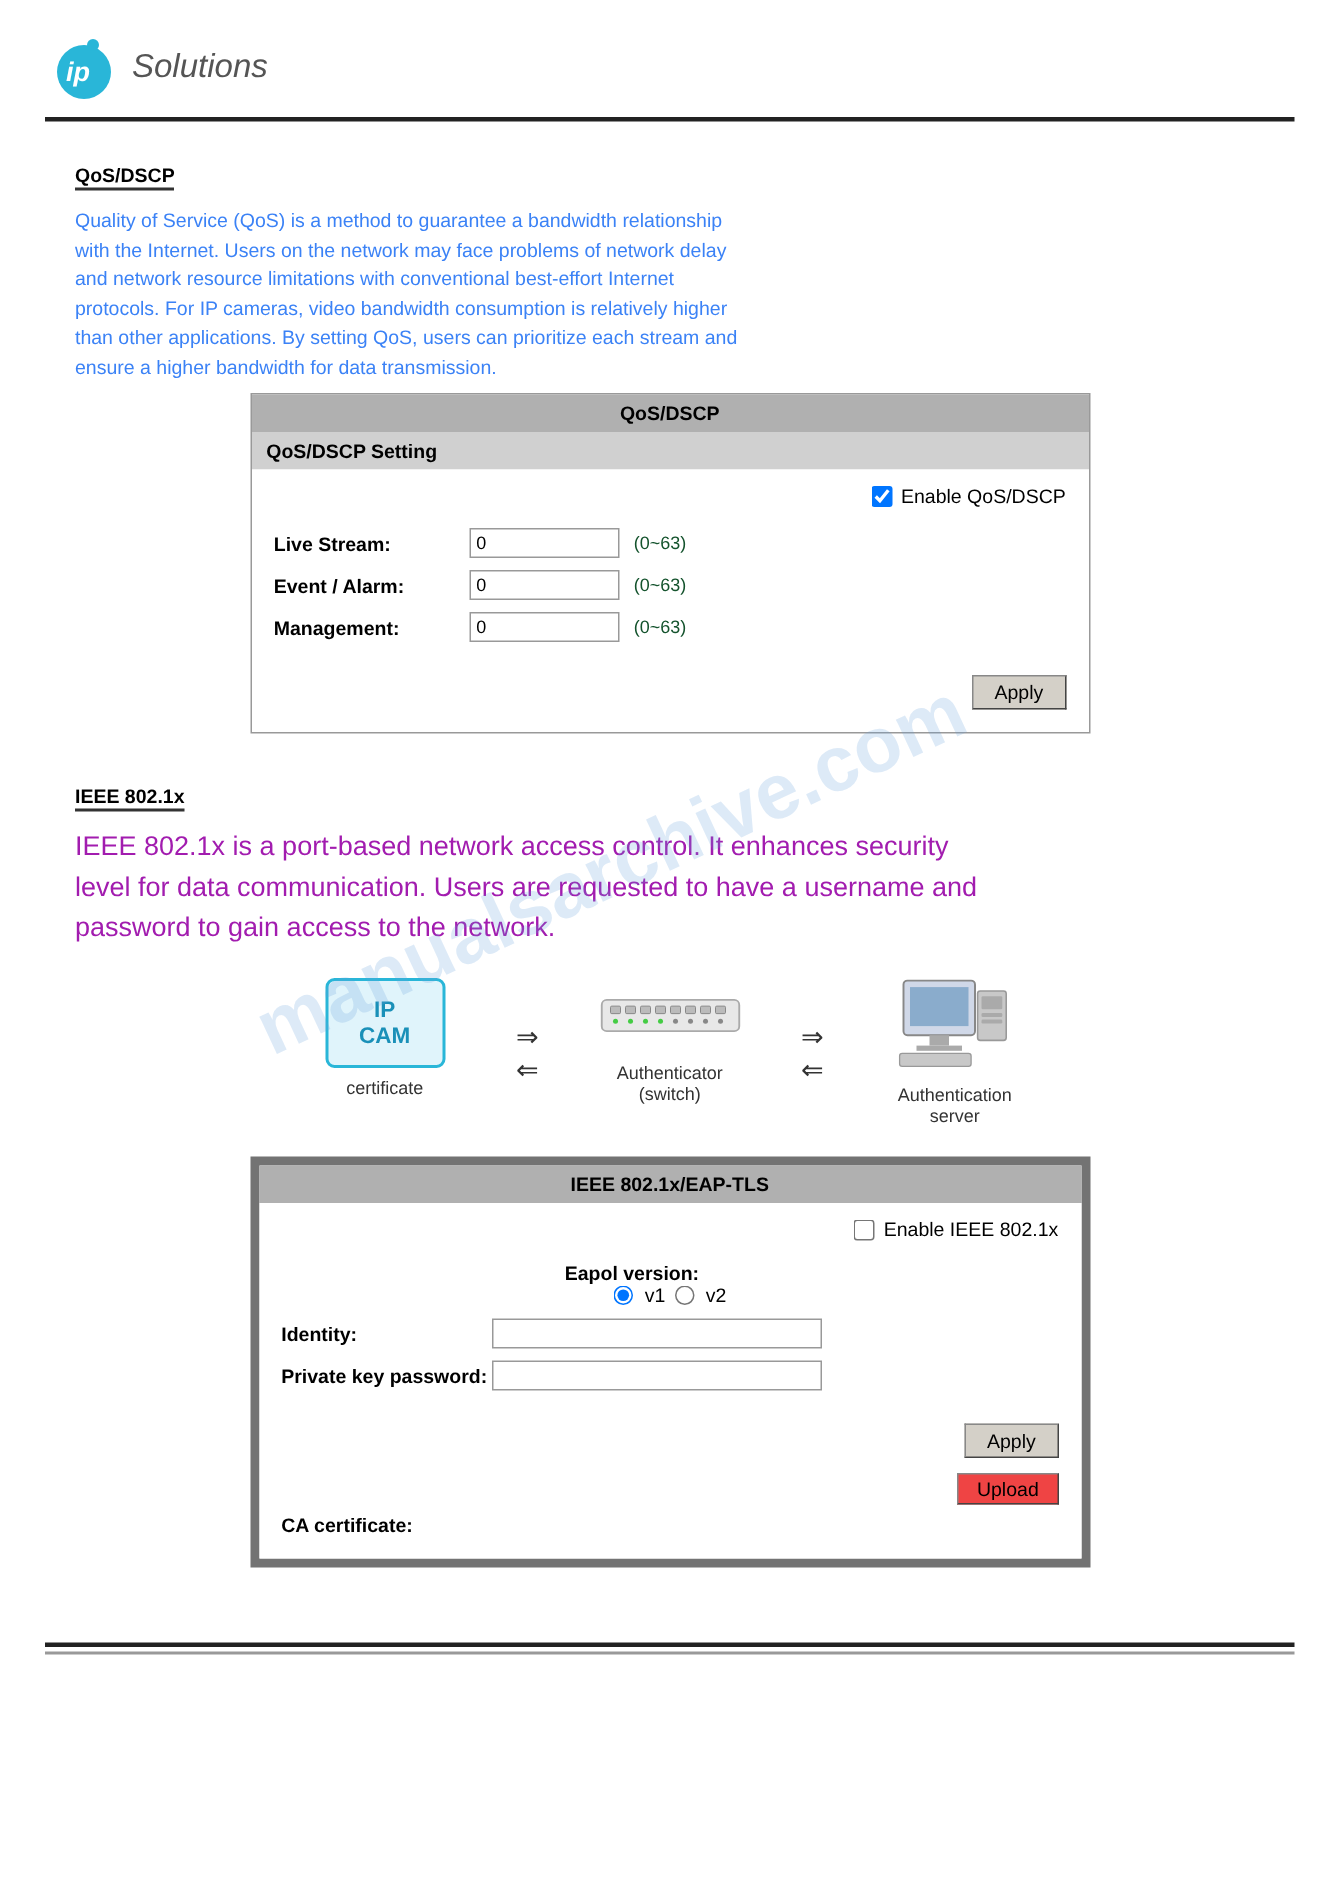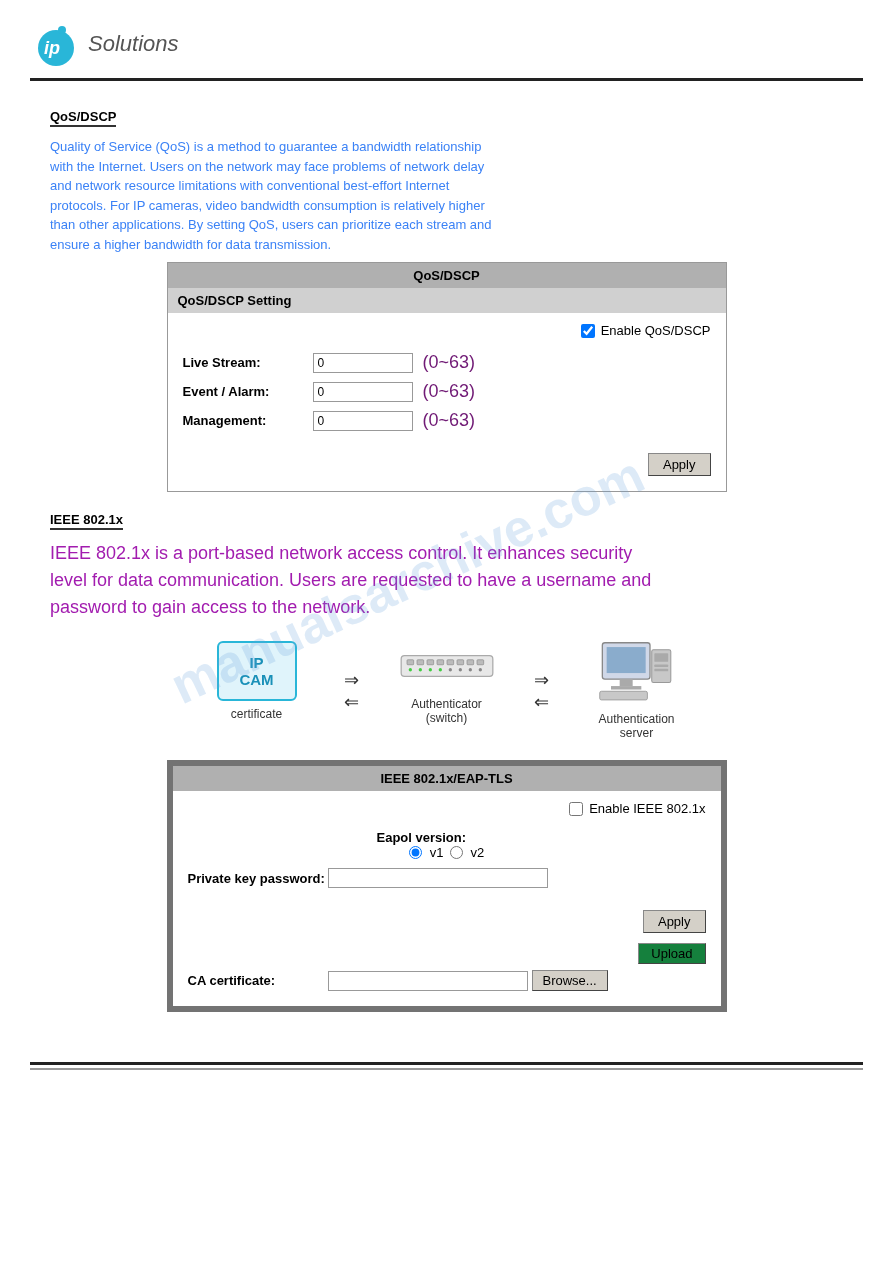--- a/index.html
+++ b/index.html
@@ -113,22 +113,22 @@
       font-size: 13px;
     }
     .form-input {
       width: 100px;
       border: 1px solid #999;
       padding: 2px 4px;
       font-size: 12px;
     }
     .form-hint {
       margin-left: 10px;
-      font-size: 18px;
-      color: #701a75;
+      font-size: 12px;
+      color: #14532d;
     }
     .apply-row {
       display: flex;
       justify-content: flex-end;
       margin-top: 22px;
     }
     .apply-btn {
       background: #d4d0c8;
       border: 1px solid #888;
       border-right: 1px solid #444;
@@ -259,21 +259,21 @@
       display: flex;
       align-items: center;
       margin-top: 6px;
     }
     .ca-label {
       font-weight: bold;
       font-size: 13px;
       width: 140px;
     }
     .upload-btn {
-      background: #15803d;
+      background: #ef4444;
       border: 1px solid #888;
       border-right: 1px solid #444;
       border-bottom: 1px solid #444;
       padding: 2px 12px;
       font-size: 13px;
       cursor: pointer;
     }
     .browse-input {
       width: 200px;
       border: 1px solid #999;
@@ -376,21 +376,21 @@
           <input class="form-input" type="text" value="0" style="">
           <span class="form-hint">(0~63)</span>
         </div>
         <div class="apply-row">
           <button class="apply-btn">Apply</button>
         </div>
       </div>
     </div>
 
     
-    <div class="section-underline-title" style="margin-top:0;">IEEE 802.1x</div>
+    <div class="section-underline-title" style="margin-top:14px;">IEEE 802.1x</div>
 
     <p style="font-size:18px; color:#a21caf; margin-bottom:6px; line-height:1.5;">
       IEEE 802.1x is a port-based network access control. It enhances security<br>
       level for data communication. Users are requested to have a username and<br>
       password to gain access to the network.
     </p>
 
     
     <div class="diagram-container">
 
@@ -474,40 +474,40 @@
         <div class="radio-row">
           <span class="radio-label">Eapol version:</span>
           <div class="radio-options">
             <input type="radio" name="eapol" checked="" style="">
             <span>v1</span>
             <input type="radio" name="eapol" style="">
             <span>v2</span>
           </div>
         </div>
 
+        <div class="ieee-form-row">
+          <span class="ieee-form-label">Identity:</span>
+          <input class="ieee-form-input" type="text" value="" style="">
+        </div>
 
         <div class="ieee-form-row">
           <span class="ieee-form-label">Private key password:</span>
           <input class="ieee-form-input" type="password" value="" style="">
         </div>
 
         <div class="apply-row">
           <button class="apply-btn">Apply</button>
         </div>
 
         <div style="margin-top:10px;">
           <div style="display:flex; justify-content:flex-end; margin-bottom:4px;">
             <button class="upload-btn">Upload</button>
           </div>
           <div class="ca-row">
             <span class="ca-label">CA certificate:</span>
-            <div style="display:flex; gap:4px; align-items:center;">
-              <input class="browse-input" type="text" value="" style="">
-              <button class="browse-btn">Browse...</button>
-            </div>
           </div>
         </div>
       </div>
     </div>
 
   </div>
 
   <hr class="footer-divider-top">
   <hr class="footer-divider-bottom">
   <div class="footer-area"></div>

